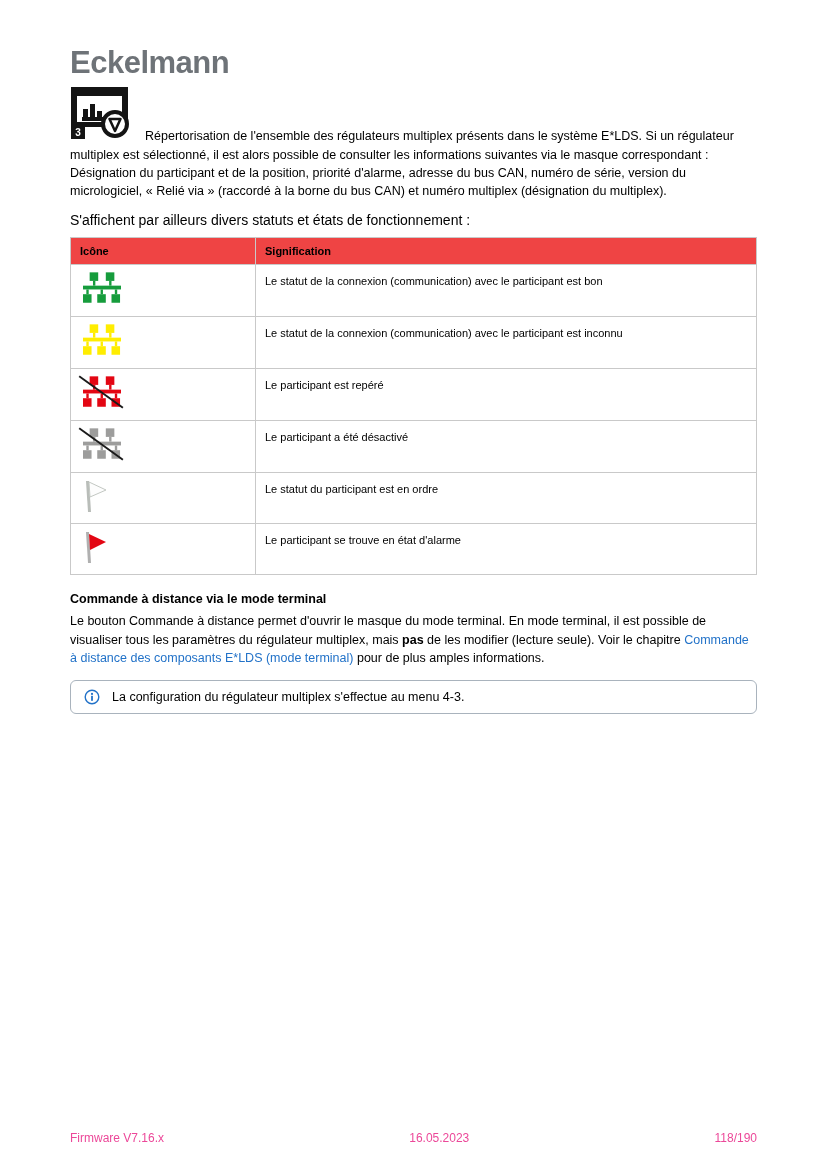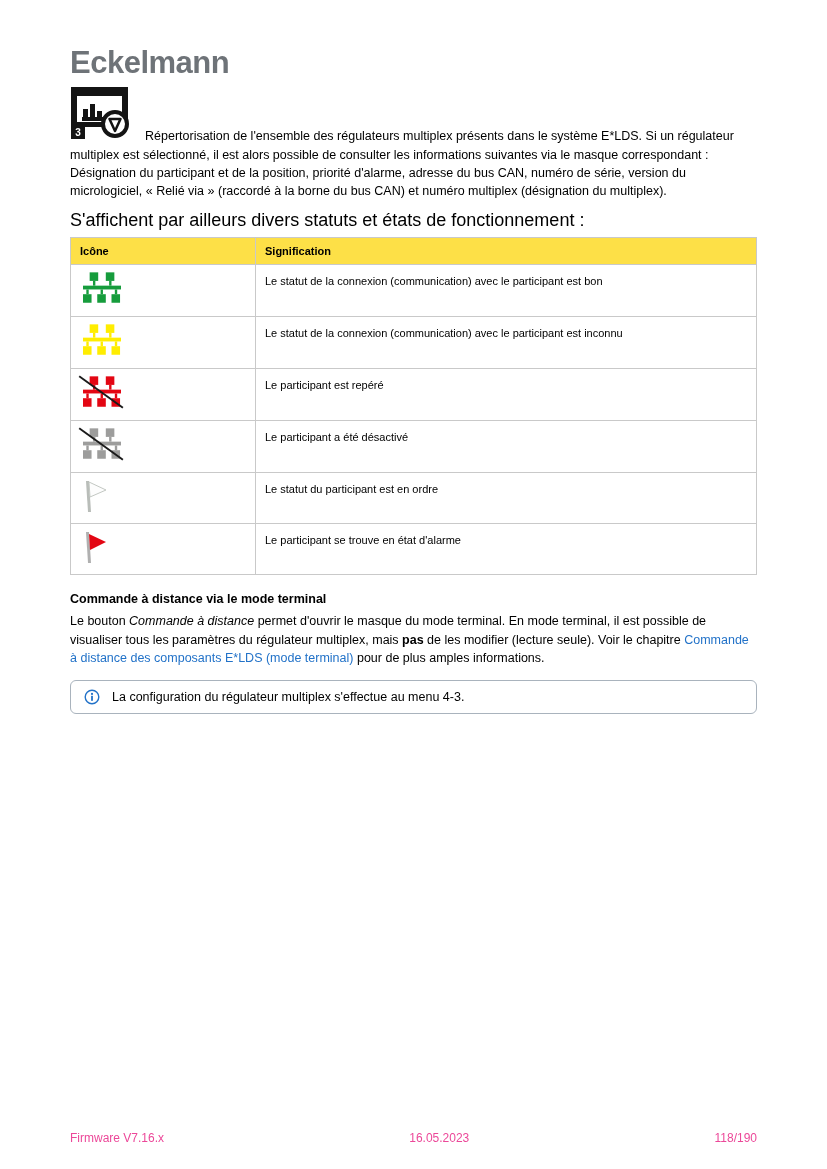--- a/index.html
+++ b/index.html
@@ -16,37 +16,37 @@
     letter-spacing:-0.5px; line-height:1.1;
   }
 
   h1.section-heading { margin:54px 0 0 0; font-size:15px; font-weight:700; }
   h1.section-heading .num { margin-right:13px; }
 
   p.intro { margin:4px 0 0 0; font-size:12.5px; line-height:18.4px; }
   .menu-icon { display:inline-block; margin-right:9px; }
   .menu-icon svg { display:inline-block; vertical-align:baseline; }
 
-  p.status-intro { margin:10px 0 8px 0; font-size:18px; line-height:18.4px; }
+  p.status-intro { margin:10px 0 8px 0; font-size:14px; line-height:18.4px; }
 
   table.status { width:100%; border-collapse:collapse; table-layout:fixed; }
   table.status th, table.status td { border:1px solid #c9c9c9; }
   table.status th {
-    background:#fde047; font-size:11px; font-weight:700; text-align:left;
+    background:#ef4444; font-size:11px; font-weight:700; text-align:left;
     padding:7px 9px;
   }
   th.col-icon, td.icon-cell { width:185px; }
   td.icon-cell { padding:6px 12px; vertical-align:middle; }
   td.meaning-cell { font-size:11px; padding:9px 9px; vertical-align:top; line-height:14px; }
   tr.tall { height:52px; }
   tr.short { height:44px; }
 
   h2.sub-heading { margin:17px 0 0 0; font-size:12.5px; font-weight:700; }
   p.terminal { margin:6px 0 0 0; font-size:12.5px; line-height:18.4px; }
-  .italic { font-style:italic; }
+  .italic { }
   .bold { font-weight:700; }
   .link { color:#2272c8; cursor:pointer; text-decoration:none; }
 
   .note {
     margin-top:13px; border:1px solid #a9b3bd; border-radius:6px;
     min-height:34px; display:flex; align-items:center; gap:12px;
     padding:4px 13px; font-size:12.5px;
   }
   .note-icon { display:flex; align-items:center; }
 

